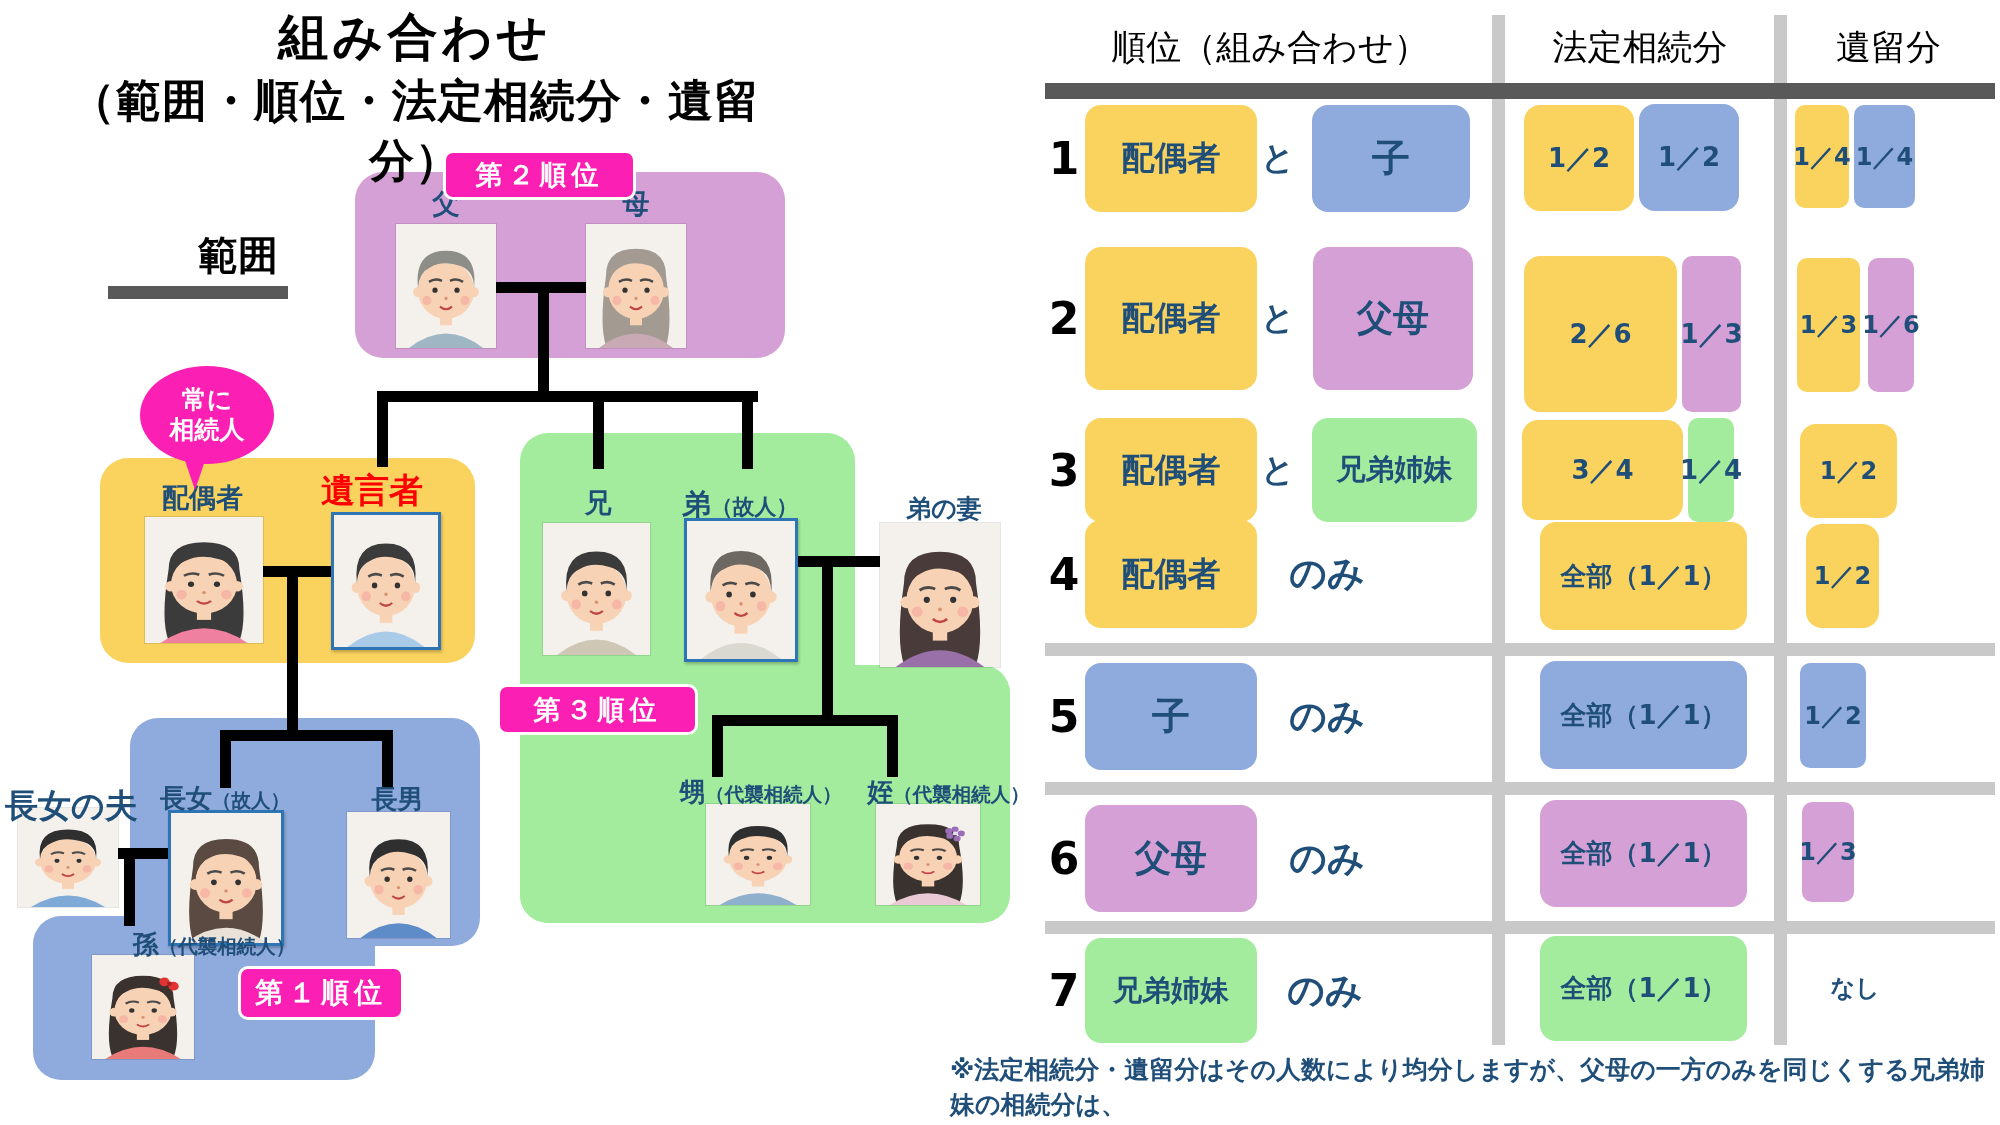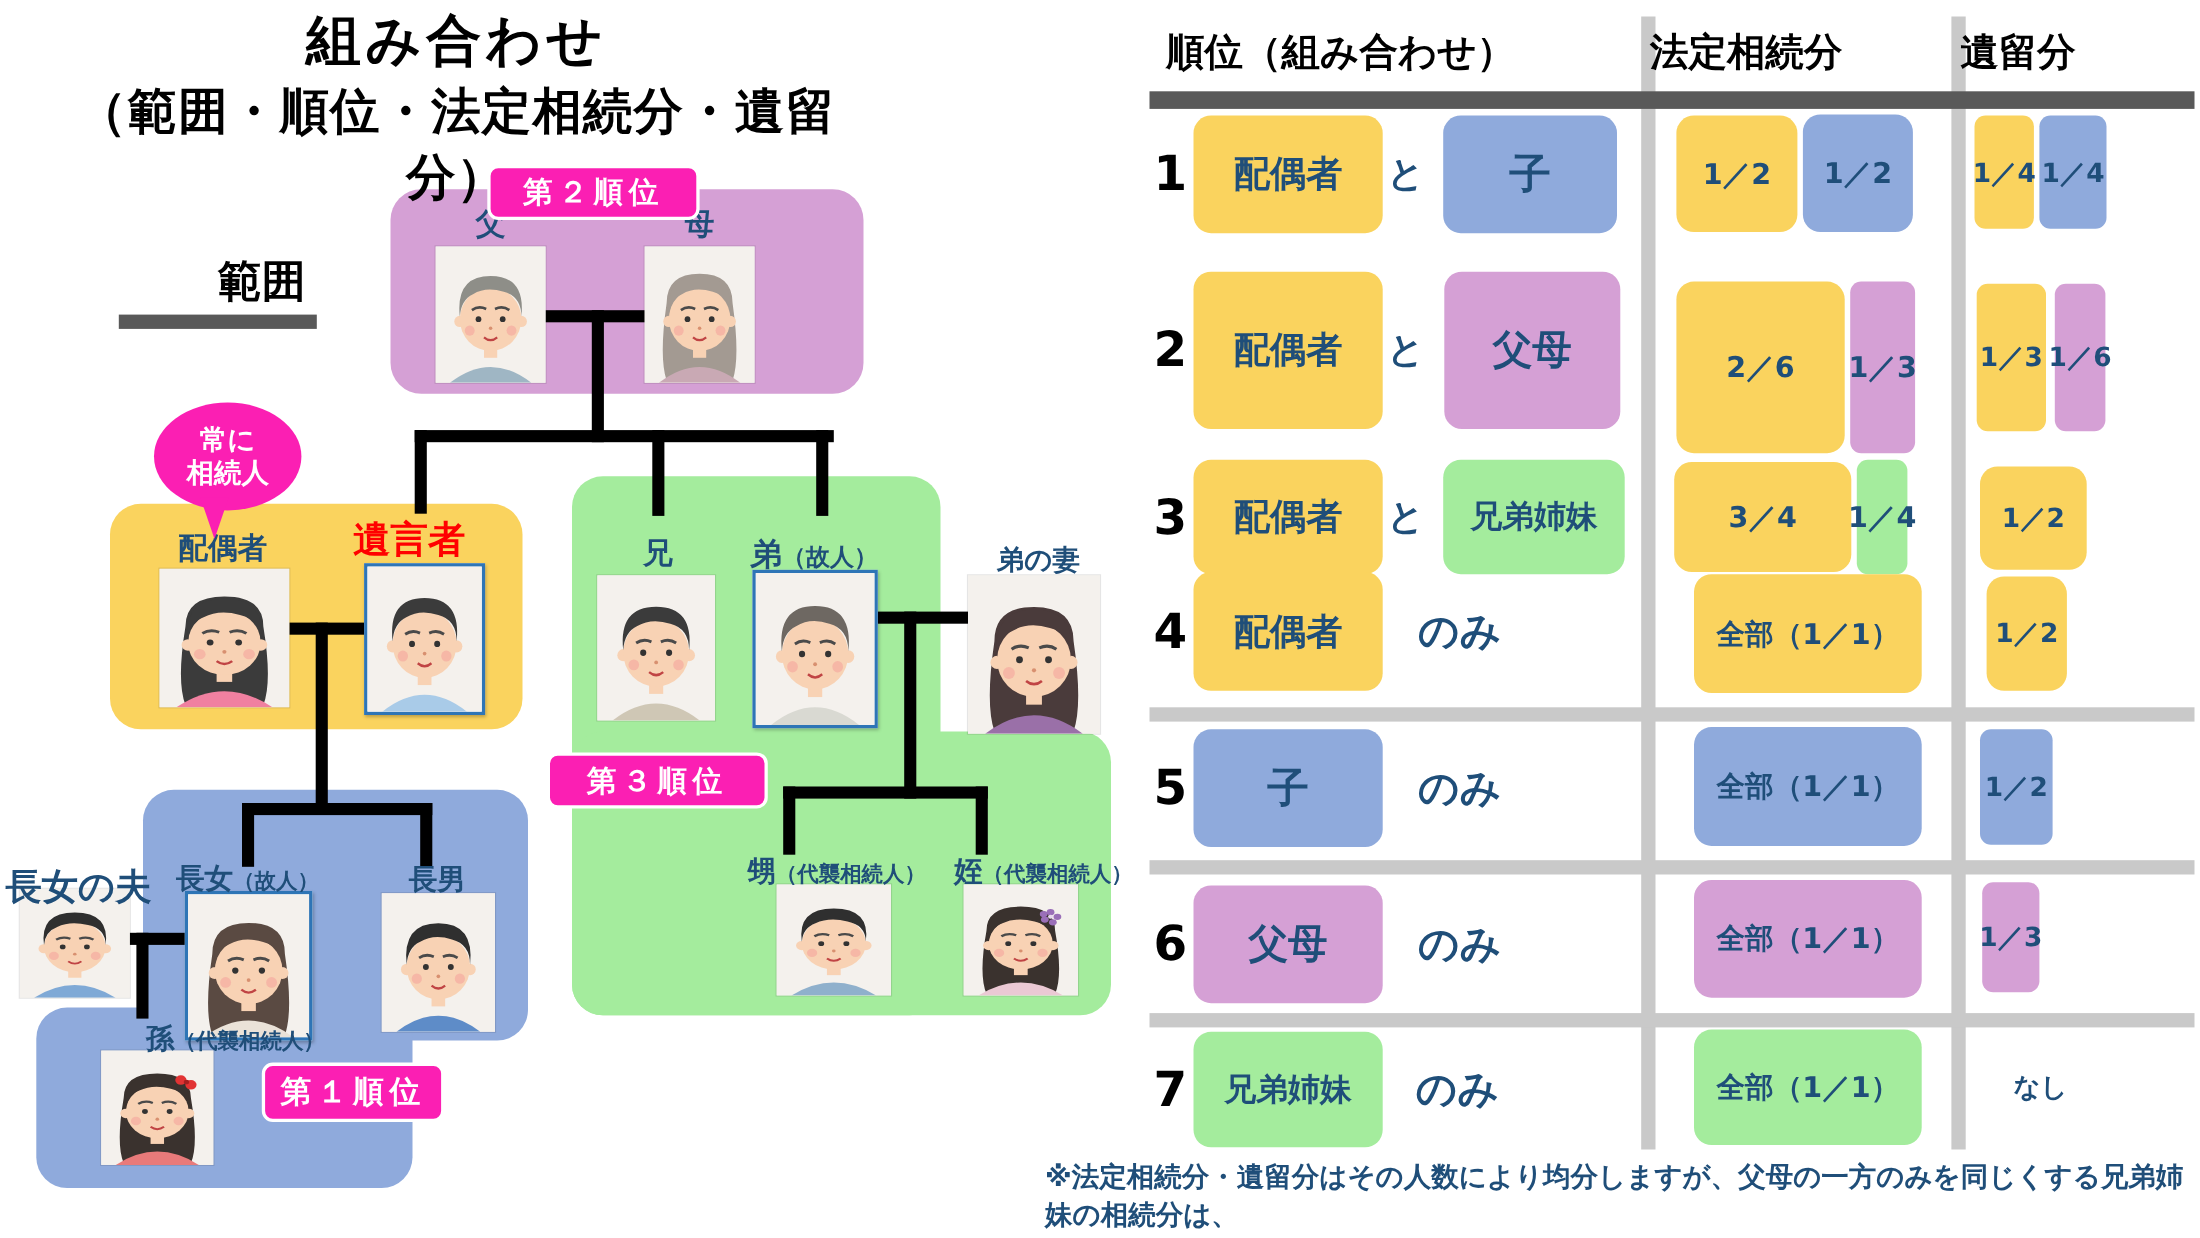--- a/index.html
+++ b/index.html
@@ -19,21 +19,21 @@
   .title-l1{font-size:50px;letter-spacing:4px;}
   .title-l2{font-size:45px;letter-spacing:1px;}
   .scope{position:absolute;left:118px;top:228px;width:160px;text-align:right;
          font-size:40px;font-weight:bold;color:#000;z-index:2;}
   .scope-bar{position:absolute;left:108px;top:286px;width:180px;height:13px;background:#595959;z-index:2;}
   .bubble{position:absolute;left:140px;top:366px;width:134px;height:98px;border-radius:50%;z-index:7;
           color:#fff;font-weight:bold;font-size:25px;line-height:1.2;display:flex;flex-direction:column;
           align-items:center;justify-content:center;text-align:right;}
   .bubble-tail{position:absolute;left:182px;top:452px;width:0;height:0;z-index:7;
           border-left:13px solid transparent;border-right:13px solid transparent;border-top:38px solid #FB1FB3;}
-  .colhead{position:absolute;font-weight:bold;color:#000;text-align:left;white-space:nowrap;font-size:35px;z-index:2;}
+  .colhead{position:absolute;font-weight:normal;color:#000;text-align:center;white-space:nowrap;font-size:35px;z-index:2;}
   .hbar{position:absolute;left:1045px;top:83px;width:950px;height:16px;background:#595959;z-index:2;}
   .vdiv{position:absolute;width:13px;background:#C9C9C9;z-index:1;}
   .hdiv{position:absolute;left:1045px;width:950px;height:13px;background:#C9C9C9;z-index:1;}
   .cellbox{position:absolute;border-radius:16px;display:flex;align-items:center;justify-content:center;
            font-weight:bold;color:#1F4E79;white-space:nowrap;z-index:2;}
   .rownum{position:absolute;font-weight:bold;color:#000;font-size:44px;width:44px;display:flex;
           align-items:center;justify-content:center;z-index:2;}
   .jointxt{position:absolute;display:flex;align-items:center;justify-content:center;
            font-weight:bold;color:#1F4E79;z-index:2;}
   .note{position:absolute;left:950px;top:1052px;width:1048px;color:#1F4E79;font-weight:bold;

